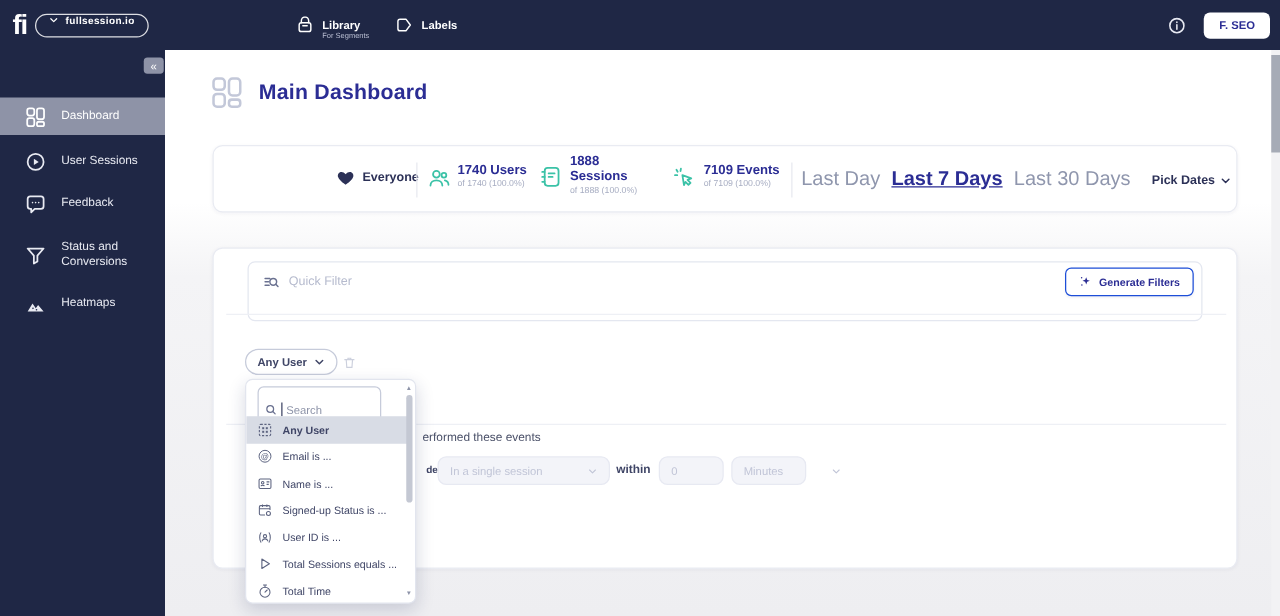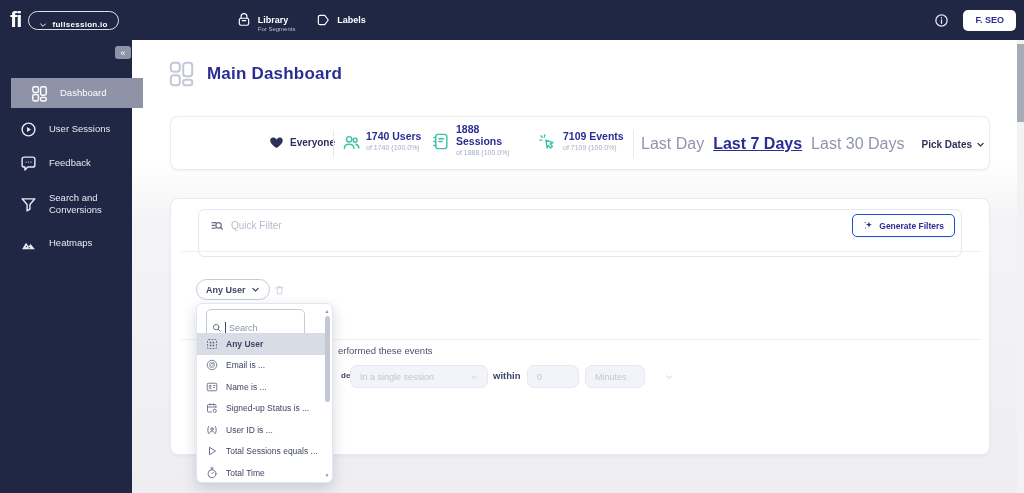--- a/index.html
+++ b/index.html
@@ -14,21 +14,21 @@
   svg { display:block; }
 
   
   .topbar {
     position:absolute; left:0; top:0; width:1024px; height:40px;
     background:#1f2745; display:flex; align-items:center; z-index:60;
   }
   .logo { font-size:22px; font-weight:bold; color:#fff; margin-left:10px; letter-spacing:-1px; }
   .ws-pill {
     margin-left:7px; height:19px; border:1px solid rgba(255,255,255,.85); border-radius:10px;
-    display:flex; align-items:flex-end; gap:5px; padding:0 10px; color:#fff; cursor:pointer;
+    display:flex; align-items:flex-start; gap:5px; padding:0 10px; color:#fff; cursor:pointer;
   }
   .ws-pill .txt { font-size:8px; font-weight:bold; letter-spacing:.3px; }
   .topnav { display:flex; align-items:flex-start; margin-left:118px; gap:28px; }
   .topnav-item { display:flex; align-items:center; gap:7px; color:#fff; cursor:pointer; position:relative; }
   .topnav-item .lbl { font-size:9px; font-weight:bold; }
   .topnav-sub { position:absolute; left:21px; top:13px; font-size:6px; color:#b9bed2; white-space:nowrap; }
   .topbar-right { margin-left:auto; display:flex; align-items:center; gap:14px; margin-right:8px; }
   .info-ic { color:#e7e9f2; cursor:pointer; }
   .user-btn {
     background:#fff; color:#2b2d94; font-size:9px; font-weight:bold;
@@ -43,21 +43,21 @@
   .collapse-btn {
     position:absolute; top:6px; right:1px; width:16px; height:13px;
     background:#8e93a7; color:#fff; border:none; border-radius:3px;
     font-size:9px; line-height:12px; text-align:center; cursor:pointer; padding:0;
   }
   .side-item {
     position:absolute; left:0; width:132px; display:flex; align-items:center;
     padding-left:20px; gap:12px; color:#e8eaf2; cursor:pointer;
   }
   .side-item .s-lbl { font-size:9.5px; line-height:1.3; }
-  .side-item.active { background:#8e93a7; color:#fff;margin-left:11px; }
+  .side-item.active { background:#8e93a7; color:#fff; }
   .side-item .s-ic { flex:0 0 auto; }
 
   
   .main {
     position:absolute; left:132px; top:40px; width:892px; height:453px;
     background:linear-gradient(180deg,#ffffff 0%,#ffffff 27%,#f4f4f6 40%,#eeeef1 100%);
     padding-left:24px;
   }
   .page-head { position:absolute; left:36px; top:20px; display:flex; align-items:center; gap:12px; }
   .page-head .ph-ic { color:#c3c8d9; }
@@ -223,21 +223,21 @@
     </span>
     <span class="s-lbl">Feedback</span>
   </div>
 
   <div class="side-item" style="top:146px;height:36px;width:120px;">
     <span class="s-ic">
       <svg width="17" height="17" viewBox="0 0 24 24" fill="none" stroke="#e8eaf2" stroke-width="2" stroke-linejoin="round">
           <path d="M3 4h18l-7 8v6.5l-4 2.5v-9z"></path>
         </svg>
     </span>
-    <span class="s-lbl">Search and Conversions</span>
+    <span class="s-lbl">Status and Conversions</span>
   </div>
 
   <div class="side-item" style="top:190px;height:26px;">
     <span class="s-ic">
       <svg width="17" height="17" viewBox="0 0 24 24" fill="#e8eaf2">
           <path d="M3 20l5.5-9 3.7 5.4 2.6-3.6L21 20z"></path>
           <circle cx="9" cy="16.5" r="0.9" fill="#1f2745"></circle>
           <circle cx="13" cy="18" r="0.9" fill="#1f2745"></circle>
         </svg>
     </span>

